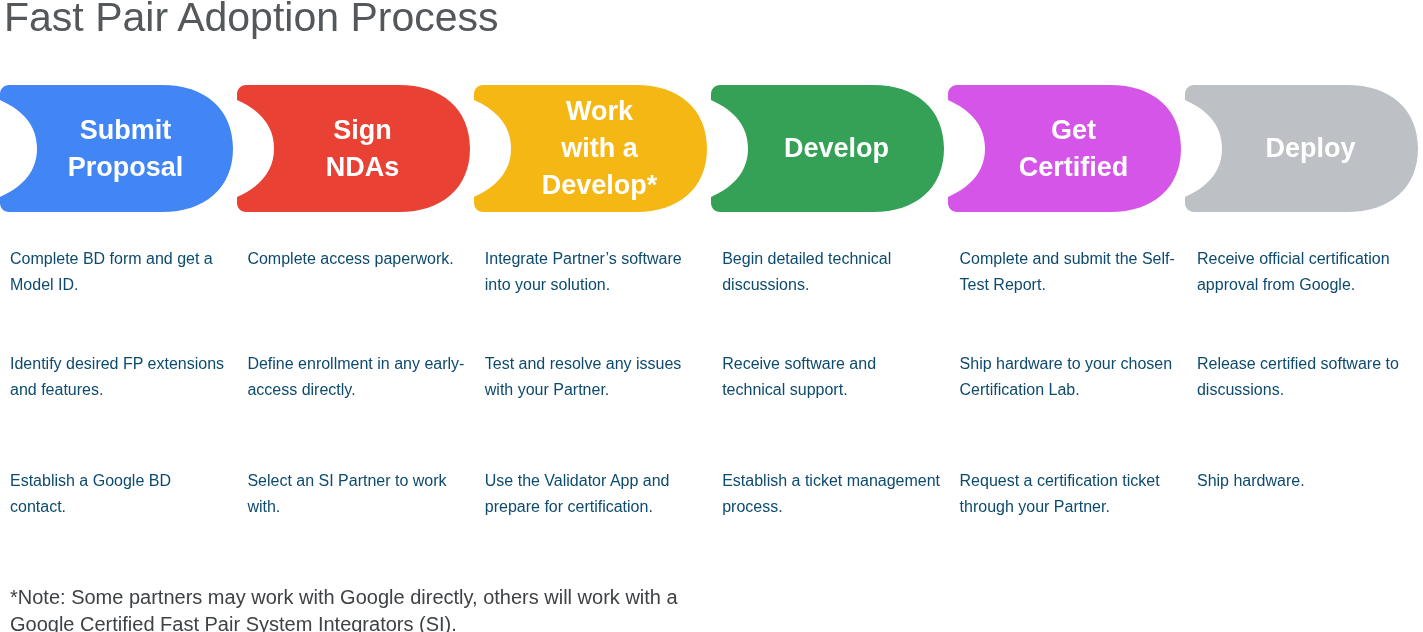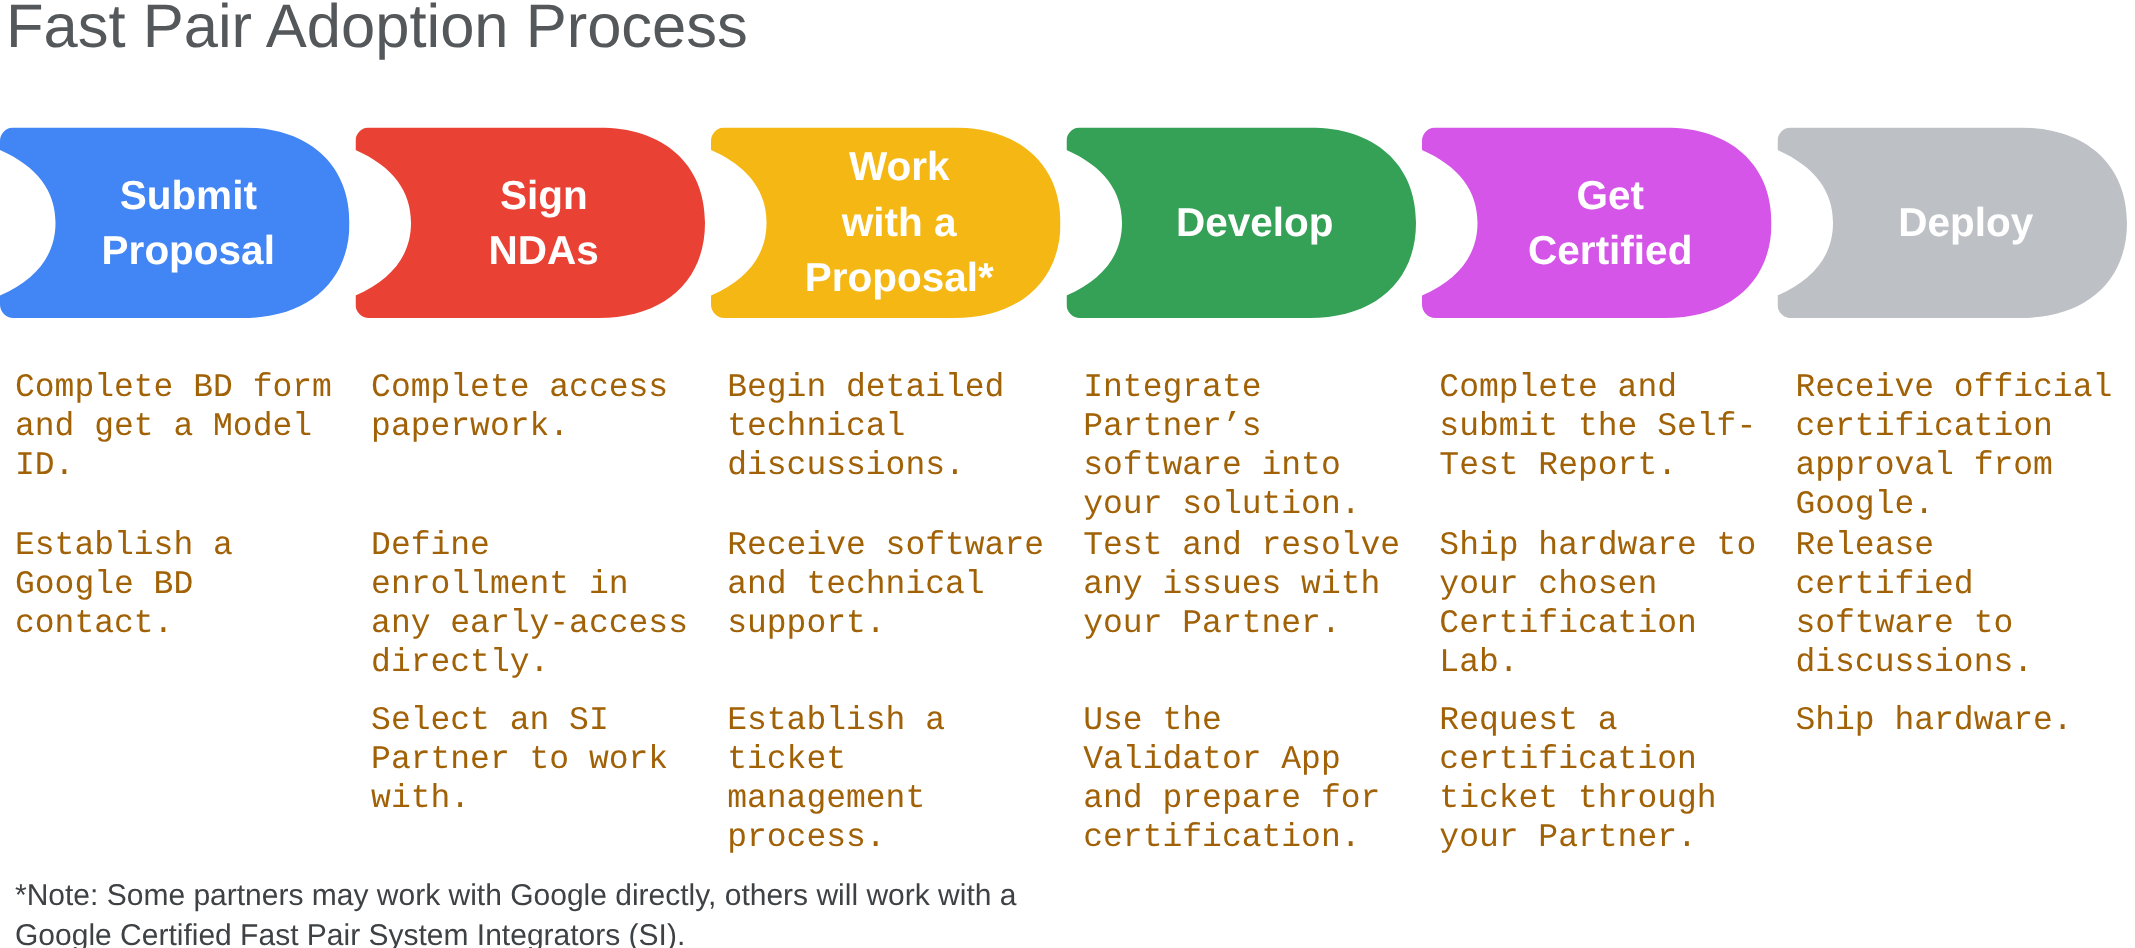--- a/index.html
+++ b/index.html
@@ -20,21 +20,21 @@
     position:absolute;left:18px;right:0;top:0;bottom:0;
     display:flex;flex-direction:column;align-items:center;justify-content:center;
     color:#ffffff;font-size:27px;font-weight:700;line-height:37px;text-align:center;
   }
   .cols{
     position:absolute;left:10px;top:246px;
     display:grid;grid-template-columns:repeat(6,237.4px);
   }
   .col{display:grid;grid-template-rows:105px 117px 116px;}
   .desc{
-    width:218px;font-size:22px;line-height:26px;color:#a16207;font-family:Liberation Mono, monospace;
+    width:218px;font-size:16px;line-height:26px;color:#0c4a6e;
   }
   .footnote{
     position:absolute;left:10px;top:584px;width:735px;margin:0;
     font-size:20px;line-height:27px;color:#3e4245;
   }
 </style>
 </head>
 <body>
 
 <div class="page">
@@ -58,21 +58,21 @@
           <span>NDAs</span>
         </div>
       </div>
       <div class="stage">
         <svg width="233" height="127" viewBox="0 0 233 127">
           <path d="M 9 0 H 162 C 205 0 233 24 233 63.5 C 233 103 205 127 162 127 H 9 C 4 127 0 123 0 118 V 112 C 25 101 37 84.5 37 63.5 C 37 42.5 25 26 0 15 V 9 C 0 4 4 0 9 0 Z" fill="#f5b713"></path>
         </svg>
         <div class="stage-label">
           <span>Work</span>
           <span>with a</span>
-          <span>Proposal*</span>
+          <span>Develop*</span>
         </div>
       </div>
       <div class="stage">
         <svg width="233" height="127" viewBox="0 0 233 127">
           <path d="M 9 0 H 162 C 205 0 233 24 233 63.5 C 233 103 205 127 162 127 H 9 C 4 127 0 123 0 118 V 112 C 25 101 37 84.5 37 63.5 C 37 42.5 25 26 0 15 V 9 C 0 4 4 0 9 0 Z" fill="#34a156"></path>
         </svg>
         <div class="stage-label">
           <span>Develop</span>
         </div>
       </div>
@@ -90,36 +90,37 @@
           <path d="M 9 0 H 162 C 205 0 233 24 233 63.5 C 233 103 205 127 162 127 H 9 C 4 127 0 123 0 118 V 112 C 25 101 37 84.5 37 63.5 C 37 42.5 25 26 0 15 V 9 C 0 4 4 0 9 0 Z" fill="#bdc1c6"></path>
         </svg>
         <div class="stage-label">
           <span>Deploy</span>
         </div>
       </div>
     </div>
   <div class="cols">
       <div class="col">
         <div class="desc">Complete BD form and get a Model ID.</div>
+        <div class="desc">Identify desired FP extensions and features.</div>
         <div class="desc">Establish a Google BD contact.</div>
       </div>
       <div class="col">
         <div class="desc">Complete access paperwork.</div>
         <div class="desc">Define enrollment in any early-access directly.</div>
         <div class="desc">Select an SI Partner to work with.</div>
       </div>
       <div class="col">
+        <div class="desc">Integrate Partner’s software into your solution.</div>
+        <div class="desc">Test and resolve any issues with your Partner.</div>
+        <div class="desc">Use the Validator App and prepare for certification.</div>
+      </div>
+      <div class="col">
         <div class="desc">Begin detailed technical discussions.</div>
         <div class="desc">Receive software and technical support.</div>
         <div class="desc">Establish a ticket management process.</div>
-      </div>
-      <div class="col">
-        <div class="desc">Integrate Partner’s software into your solution.</div>
-        <div class="desc">Test and resolve any issues with your Partner.</div>
-        <div class="desc">Use the Validator App and prepare for certification.</div>
       </div>
       <div class="col">
         <div class="desc">Complete and submit the Self-Test Report.</div>
         <div class="desc">Ship hardware to your chosen Certification Lab.</div>
         <div class="desc">Request a certification ticket through your Partner.</div>
       </div>
       <div class="col">
         <div class="desc">Receive official certification approval from Google.</div>
         <div class="desc">Release certified software to discussions.</div>
         <div class="desc">Ship hardware.</div>

